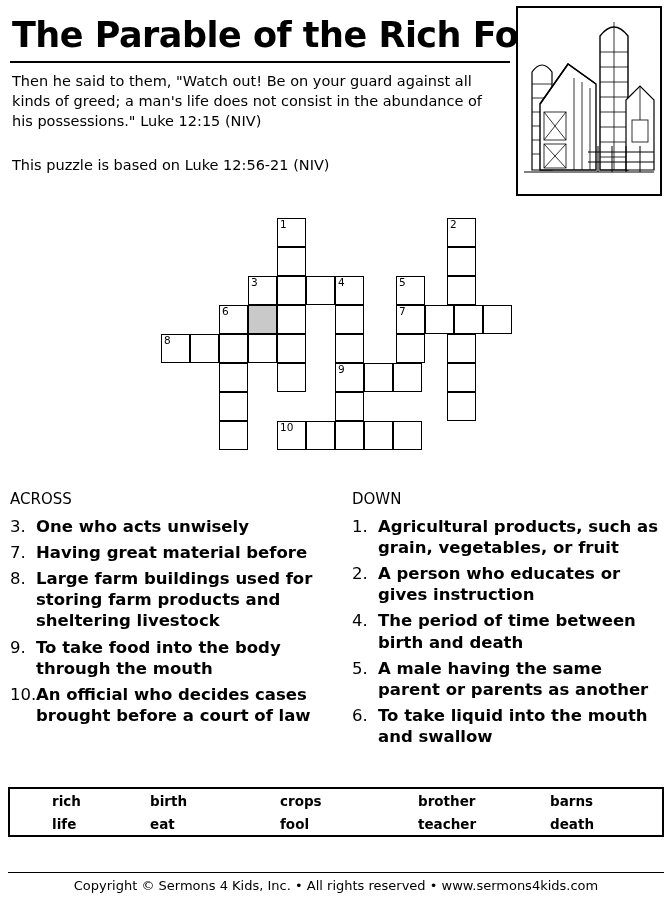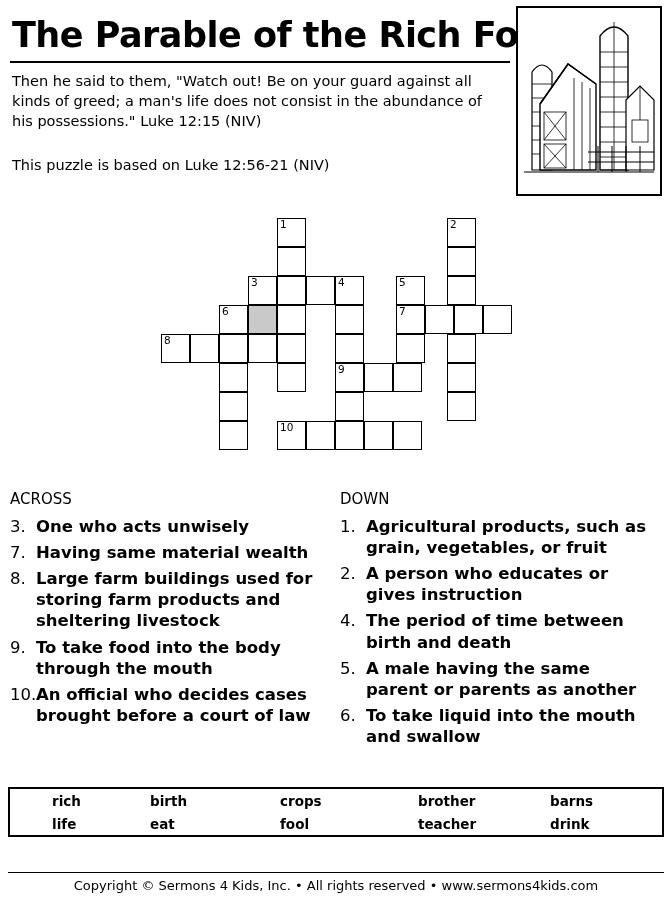--- a/index.html
+++ b/index.html
@@ -95,21 +95,21 @@
     position: absolute;
     top: 490px;
     left: 0;
     width: 672px;
   }
   .clue-col {
     position: absolute;
     top: 0;
   }
   .clue-col.across { left: 10px; width: 330px; }
-  .clue-col.down   { left: 340px; width: 316px; }
+  .clue-col.down   { left: 352px; width: 316px; }
   .clue-head {
     font-size: 15px;
     margin: 0 0 8px 0;
     font-weight: normal;
   }
   .clue-list {
     list-style: none;
     margin: 0;
     padding: 0;
   }
@@ -305,21 +305,21 @@
 <div class="clues">
   <div class="clue-col across">
     <div class="clue-head">ACROSS</div>
     <ul class="clue-list">
       <li class="clue-item">
         <span class="clue-num">3.</span>
         <span class="clue-text">One who acts unwisely</span>
       </li>
       <li class="clue-item">
         <span class="clue-num">7.</span>
-        <span class="clue-text">Having same material wealth</span>
+        <span class="clue-text">Having great material before</span>
       </li>
       <li class="clue-item">
         <span class="clue-num">8.</span>
         <span class="clue-text">Large farm buildings used for storing farm products and sheltering livestock</span>
       </li>
       <li class="clue-item">
         <span class="clue-num">9.</span>
         <span class="clue-text">To take food into the body through the mouth</span>
       </li>
       <li class="clue-item">
@@ -362,18 +362,18 @@
     <div class="wb-cell wb-c1">birth</div>
     <div class="wb-cell wb-c2">crops</div>
     <div class="wb-cell wb-c3">brother</div>
     <div class="wb-cell wb-c4">barns</div>
   </div>
   <div class="wb-row">
     <div class="wb-cell wb-c0">life</div>
     <div class="wb-cell wb-c1">eat</div>
     <div class="wb-cell wb-c2">fool</div>
     <div class="wb-cell wb-c3">teacher</div>
-    <div class="wb-cell wb-c4">drink</div>
+    <div class="wb-cell wb-c4">death</div>
   </div>
 </div>
 
 <div class="footer-rule"></div>
 <div class="footer">Copyright © Sermons 4 Kids, Inc. • All rights reserved • www.sermons4kids.com</div>
 
 </body></html>

